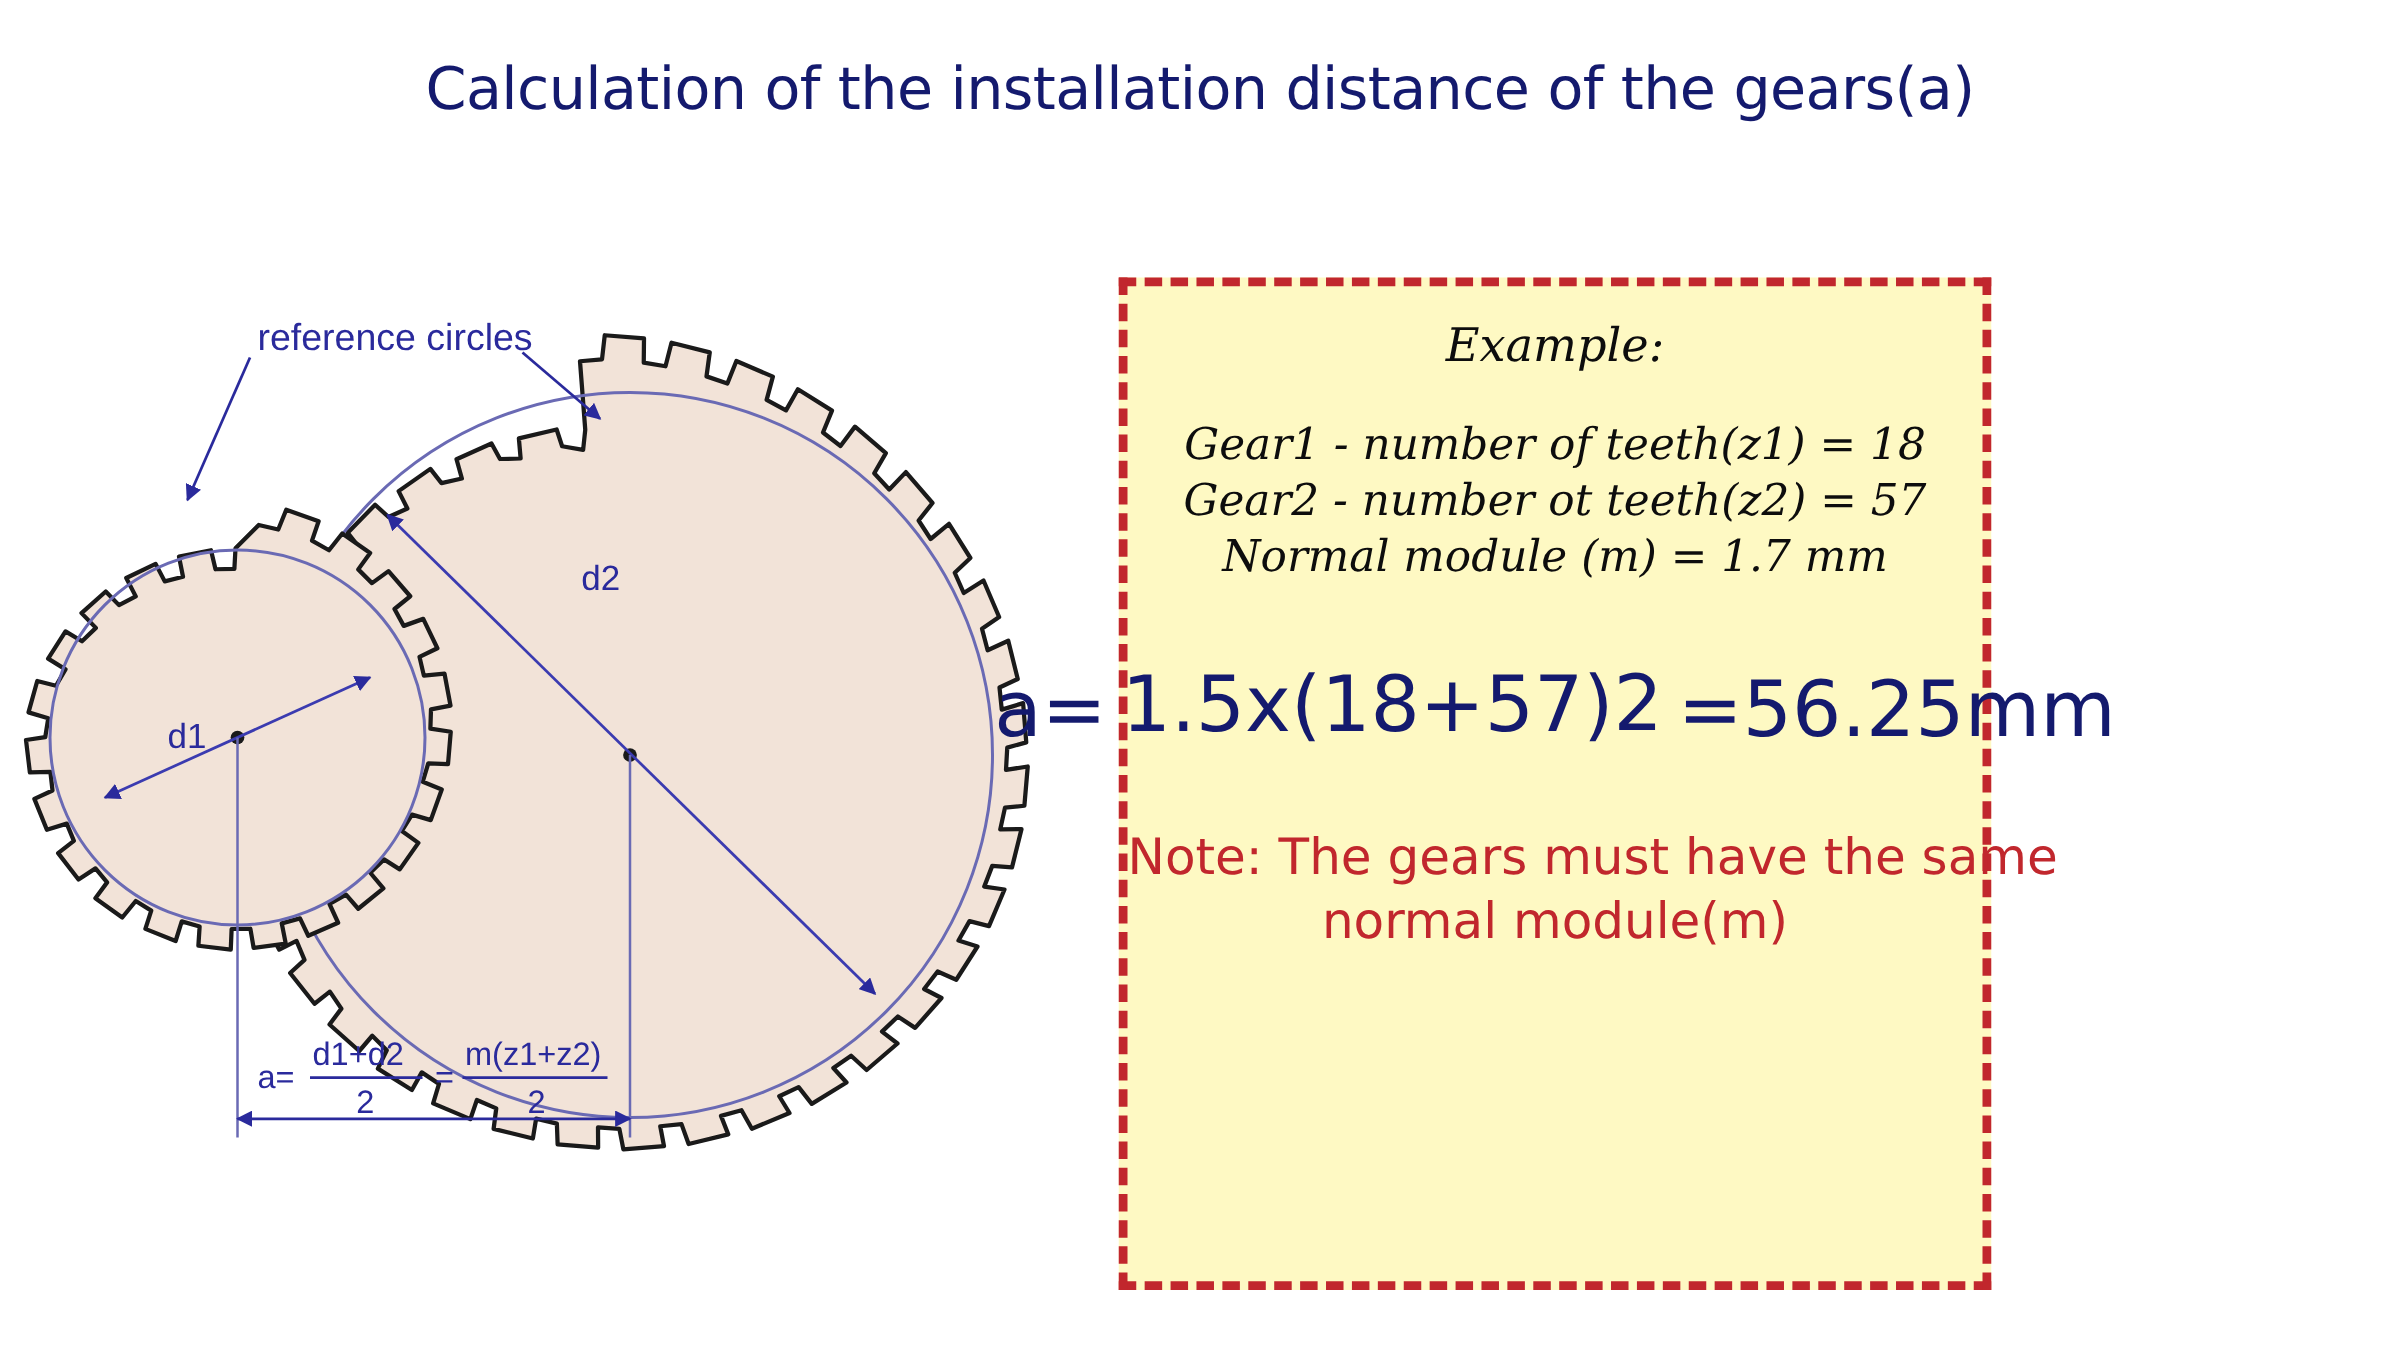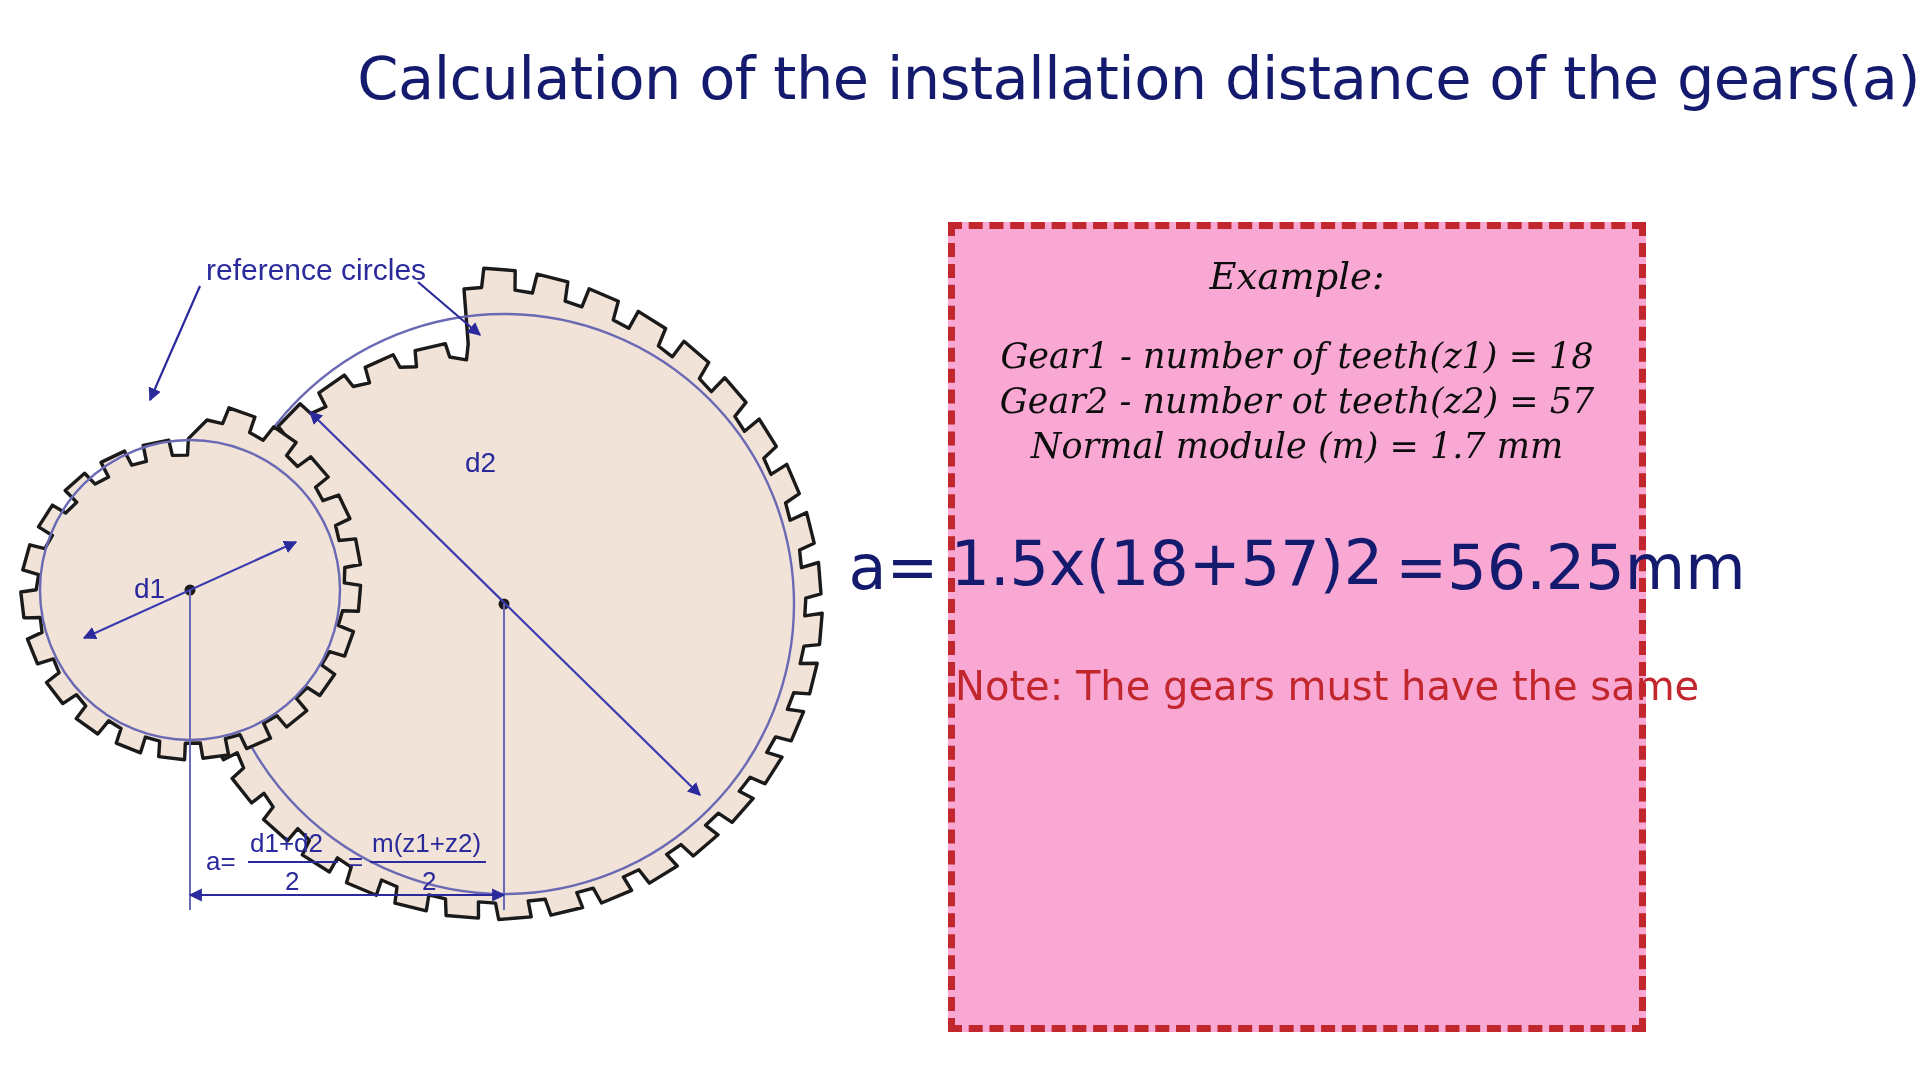--- a/index.html
+++ b/index.html
@@ -14,23 +14,23 @@
     overflow: hidden;
     font-family: "Liberation Sans", sans-serif;
   }
 
   
   #slide-title {
     position: absolute;
     left: 0;
     top: 44px;
     width: 1920px;
-    text-align: right;
+    text-align: center;
     font-family: "DejaVu Sans", sans-serif;
-    font-size: 59px;
+    font-size: 47px;
     font-weight: 400;
     color: #141a6e;
     letter-spacing: -0.5px;
     white-space: nowrap;
   }
 
   
   #gear-diagram {
     position: absolute;
     left: 10px;
@@ -41,27 +41,27 @@
   #gear-diagram svg { display: block; }
 
   .diag-label {
     font-family: "Liberation Sans", sans-serif;
     fill: #2a2a9c;
   }
 
   
   #example-panel {
     position: absolute;
-    left: 948px;
+    left: 895px;
     top: 222px;
     width: 698px;
     height: 810px;
     border: 7px dashed #c1272d;
     box-sizing: border-box;
-    background: #f9a8d4;
+    background: #fef9c3;
   }
 
   #example-heading {
     margin-top: 26px;
     text-align: center;
     font-family: "DejaVu Serif", serif;
     font-style: italic;
     font-size: 37px;
     color: #0d0d0d;
   }
@@ -223,14 +223,15 @@
       <span id="formula-numerator">1.5x(18+57)</span>
       <span id="formula-bar"></span>
       <span id="formula-denominator">2</span>
     </span>
 
     <span id="formula-rhs">=56.25mm</span>
   </div>
 
   <div id="panel-note">
     <div class="note-line">Note: The gears must have the same</div>
+    <div class="note-line">normal module(m)</div>
   </div>
 </div>
 
 </body></html>

